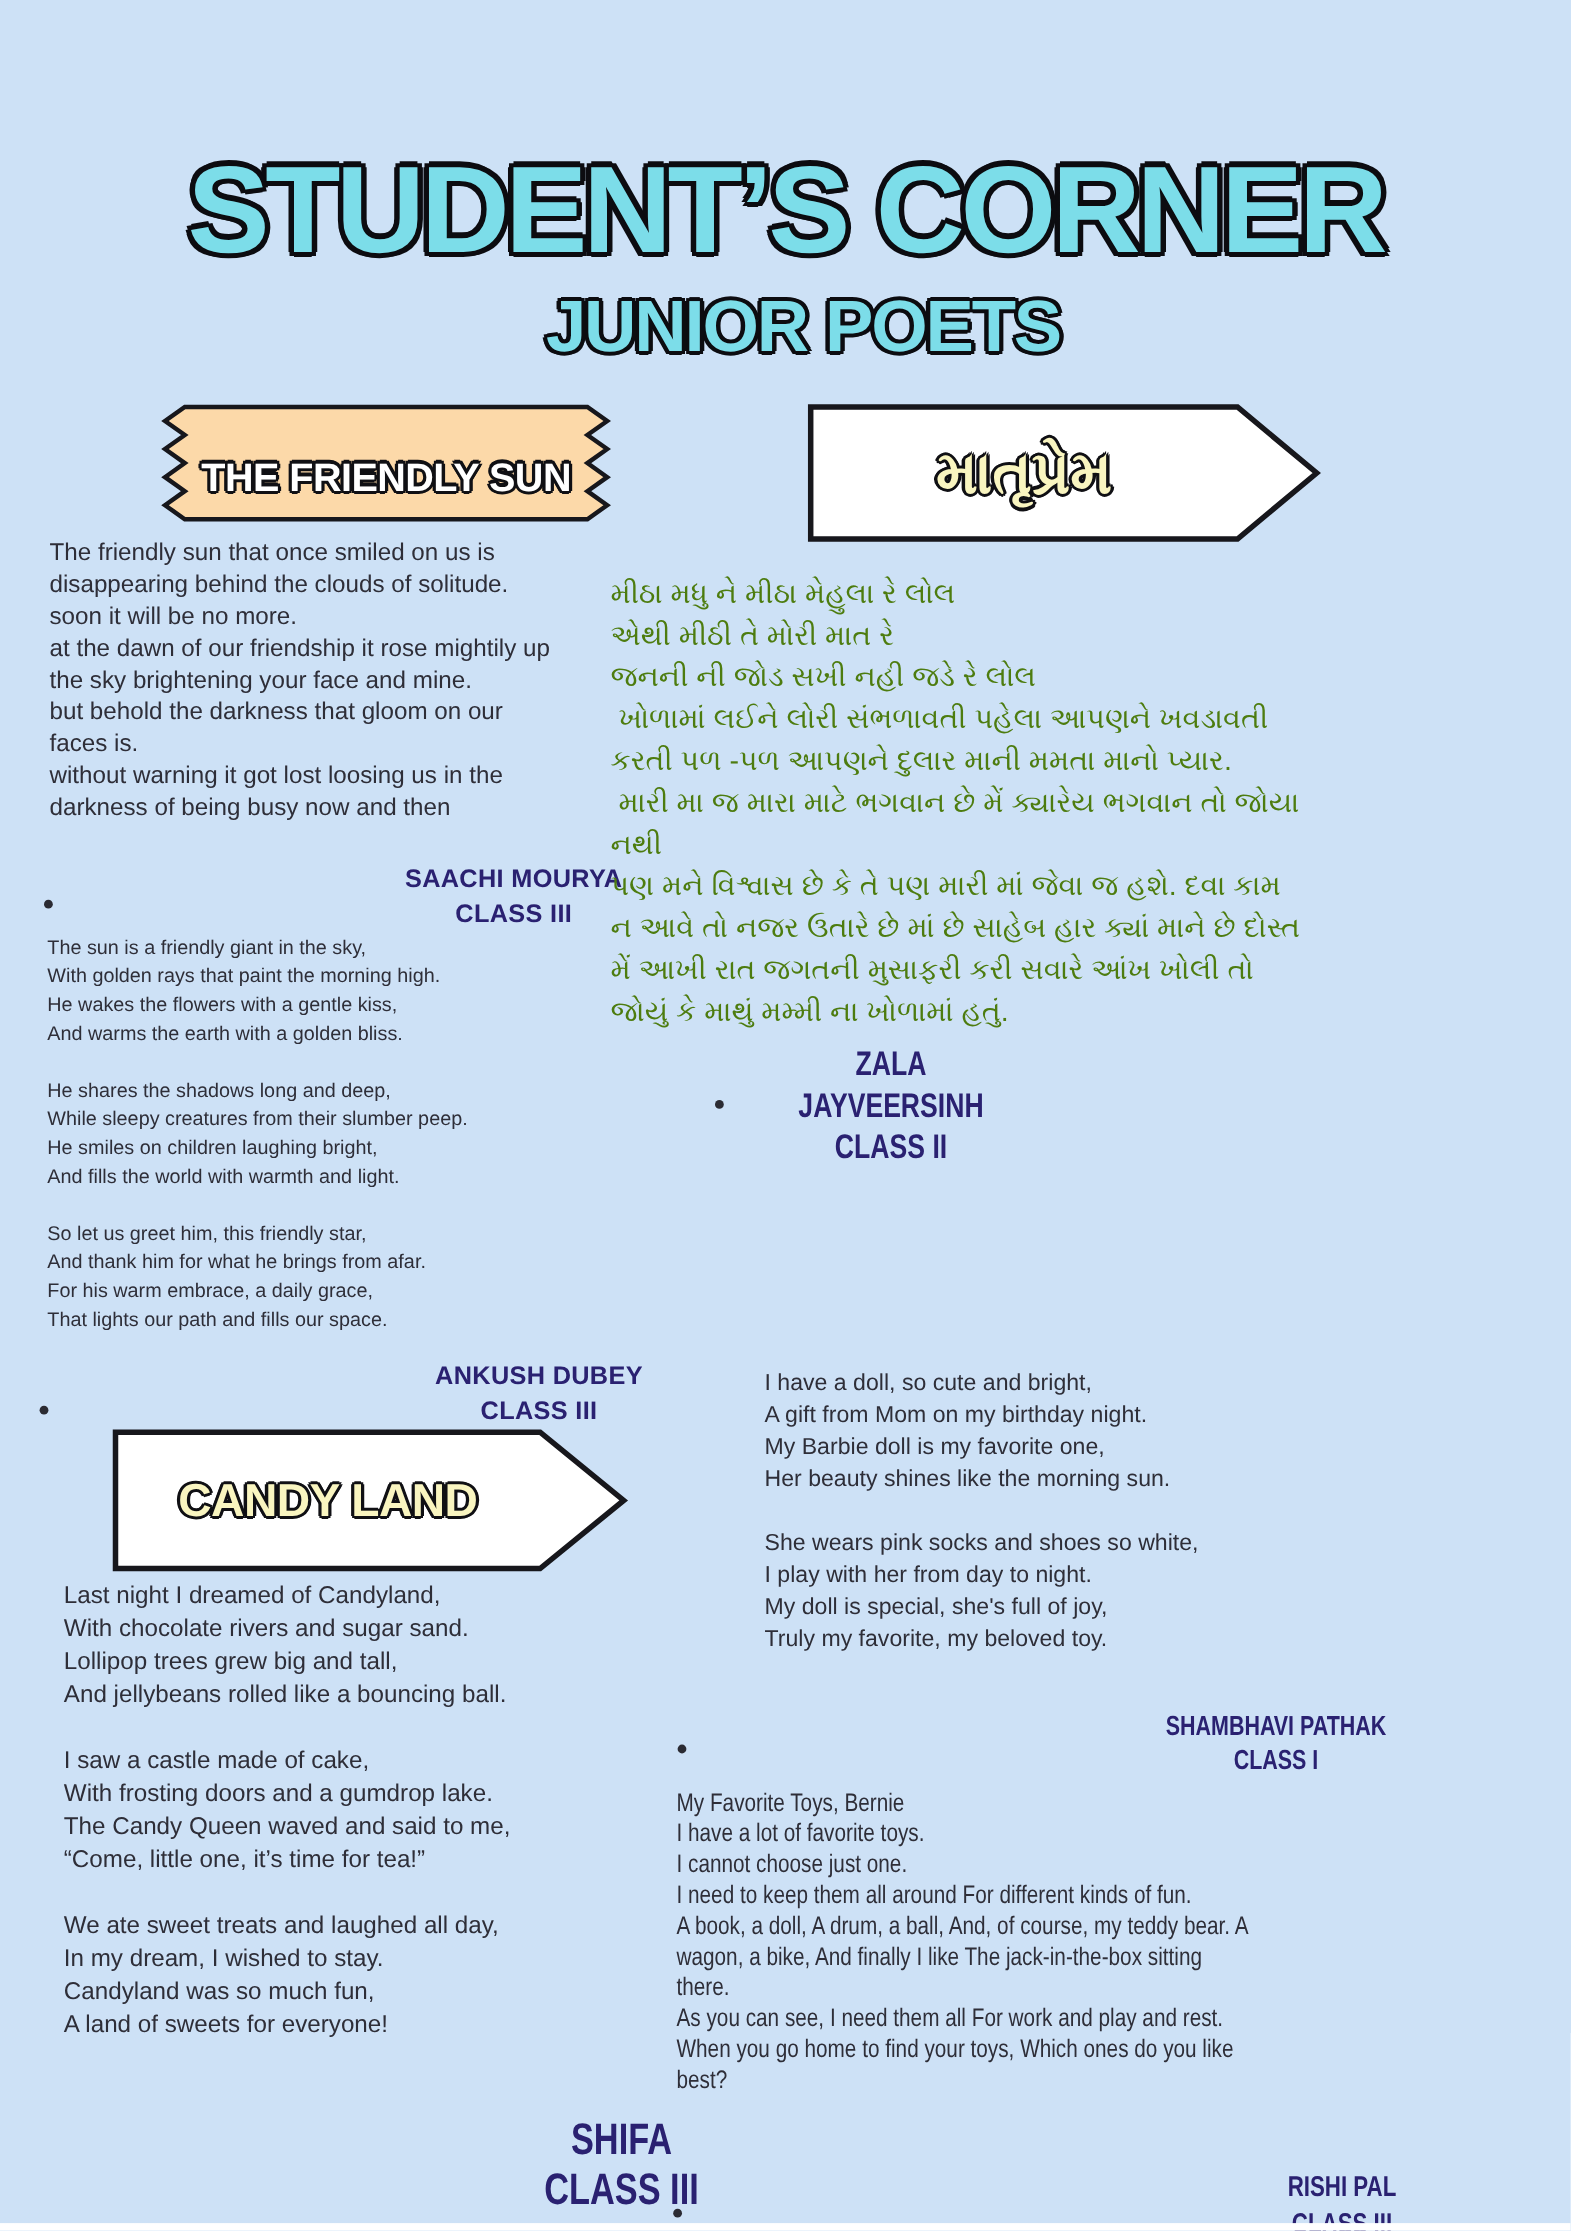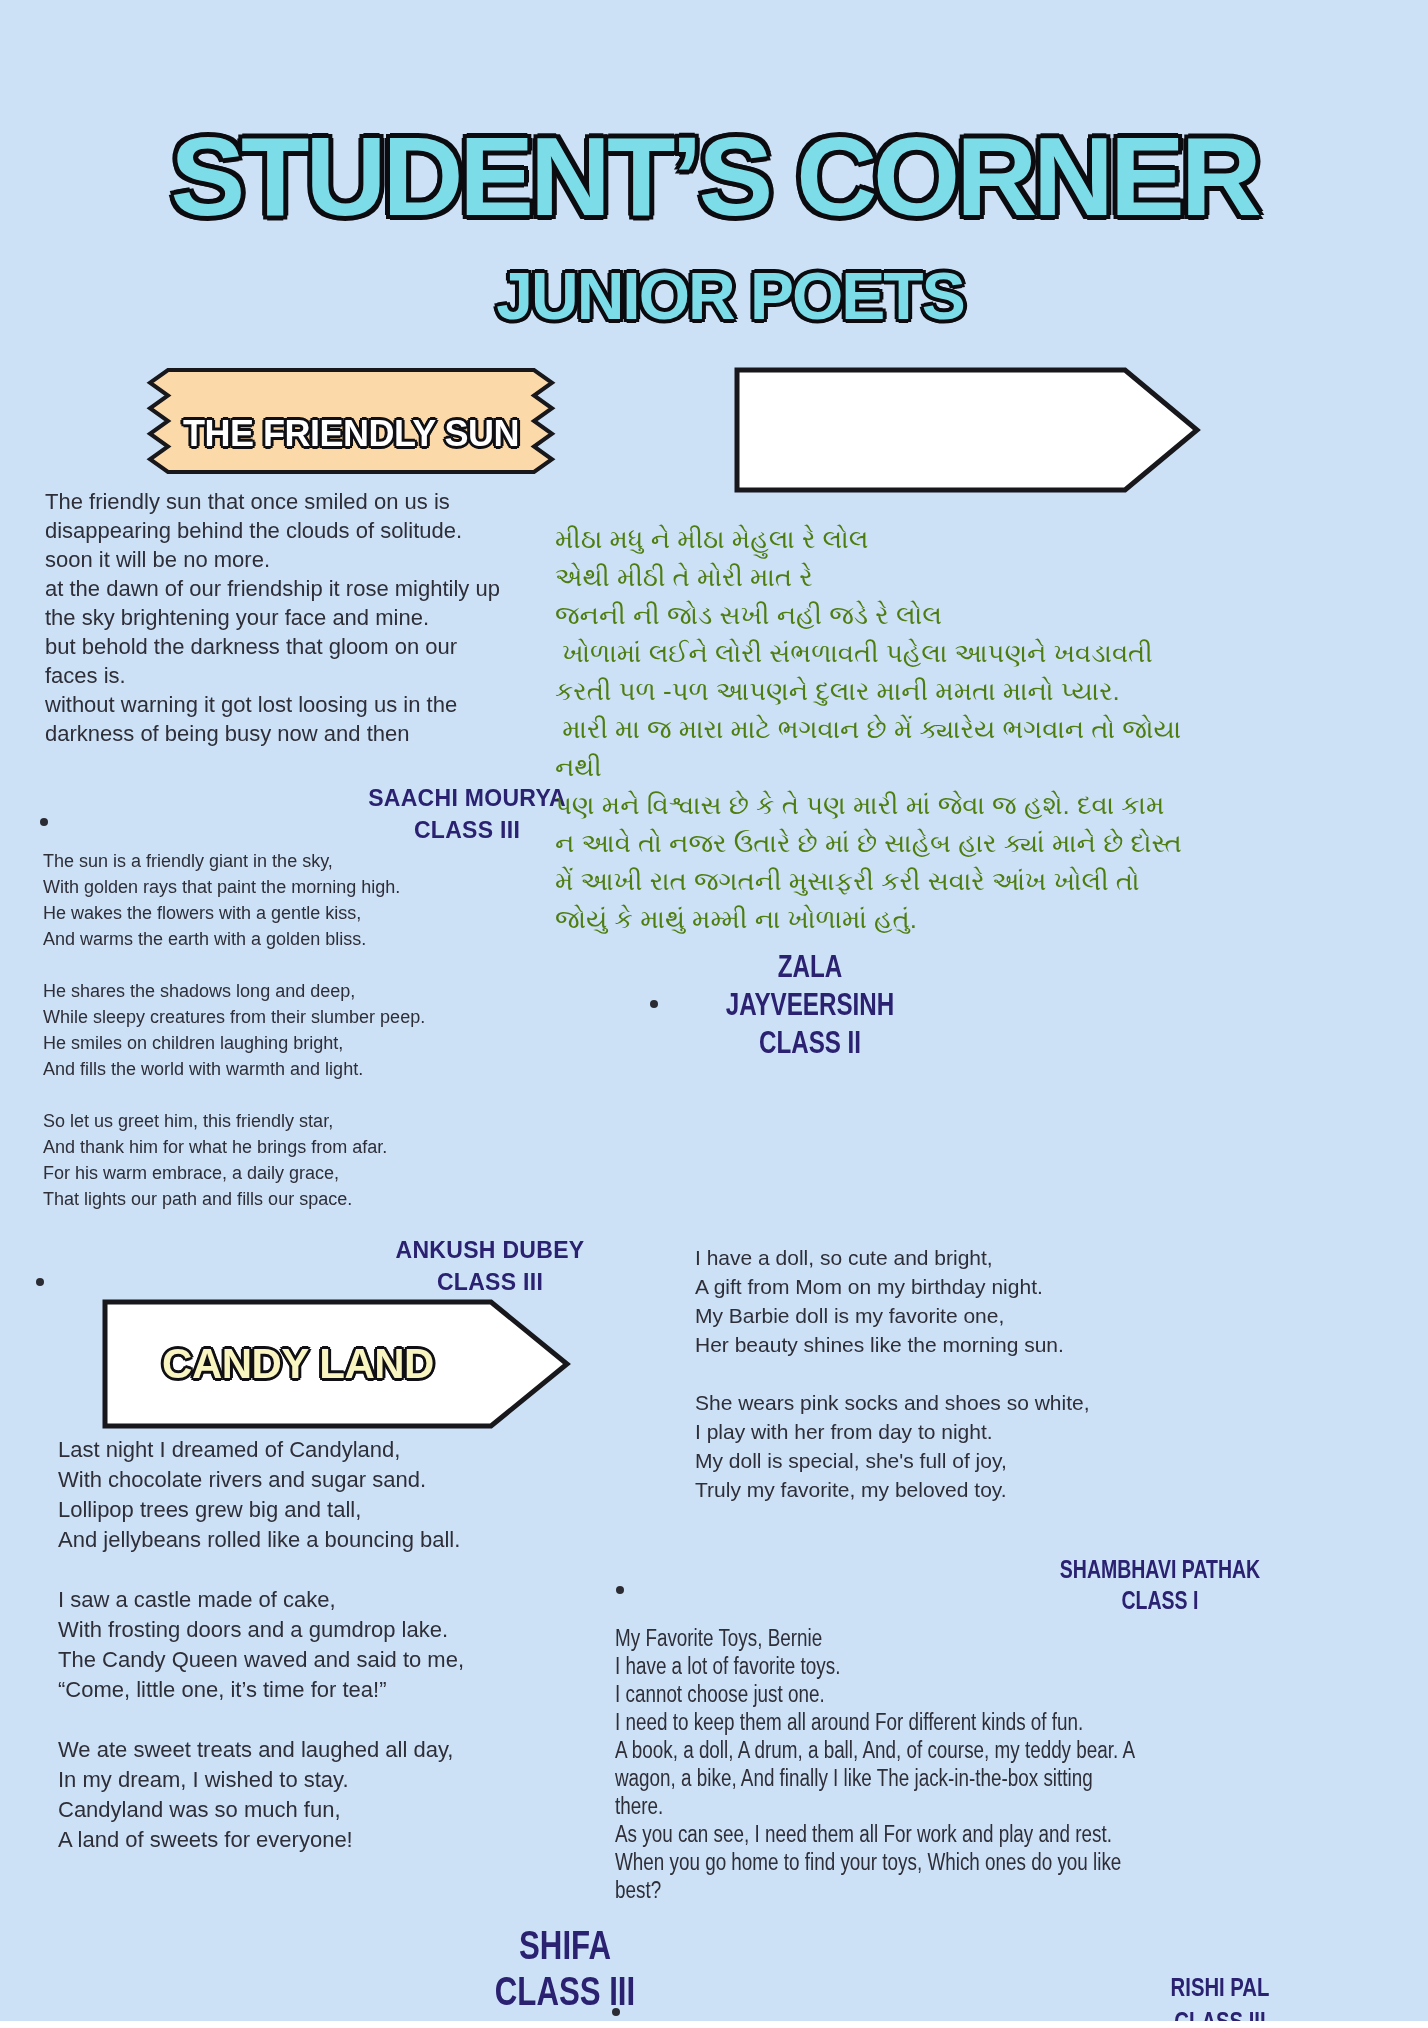--- a/index.html
+++ b/index.html
@@ -3,21 +3,21 @@
 <meta charset="utf-8">
 <style>
   html,body { margin:0; padding:0; }
   .page {
     position:relative; width:1428px; height:2028px;
     background:#cde1f6; overflow:hidden;
     font-family:"Liberation Sans", sans-serif;
   }
   
   .title {
-    position:absolute; left:0; top:112px; width:1428px;
+    position:absolute; left:0; top:126px; width:1428px;
     text-align:center; font-size:112px; font-weight:800; letter-spacing:-4px;
     color:#7cdde9;
     text-shadow: 5px 0 #0c0c10, -5px 0 #0c0c10, 0 5px #0c0c10, 0 -5px #0c0c10,
                  4px 4px #0c0c10, -4px 4px #0c0c10, 4px -4px #0c0c10, -4px -4px #0c0c10;
     white-space:nowrap;
   }
   .subtitle {
     position:absolute; left:0; top:258px; width:1428px;
     text-align:center; font-size:66px; font-weight:800; letter-spacing:-2px;
     color:#7cdde9;
@@ -104,20 +104,21 @@
 
   <div class="attr attr-cond" style="left:415px; top:1922px; width:300px; font-size:40px; line-height:46px; transform:scaleX(0.78);">
     <div>SHIFA</div>
     <div>CLASS III</div>
   </div>
 
   <div class="banner" style="left:733px; top:366px; width:470px; height:128px">
     <svg width="470" height="128" viewBox="0 0 470 128">
       <polygon points="4,4 392,4 464,64 392,124 4,124" fill="#ffffff" stroke="#17171c" stroke-width="5"></polygon>
     </svg>
+    <div class="lbl txt-yellow" style="left:4px; top:0; width:388px; height:128px; font-size:54px;">માતૃપ્રેમ</div>
   </div>
 
   <div class="poem poem-guj" style="left:555px; top:520px; width:850px"><div>મીઠા મધુ ને મીઠા મેહુલા રે લોલ</div><div>એથી મીઠી તે મોરી માત રે</div><div>જનની ની જોડ સખી નહી જડે રે લોલ</div><div> ખોળામાં લઈને લોરી સંભળાવતી પહેલા આપણને ખવડાવતી</div><div>કરતી પળ -પળ આપણને દુલાર માની મમતા માનો પ્યાર.</div><div> મારી મા જ મારા માટે ભગવાન છે મેં ક્યારેય ભગવાન તો જોયા</div><div>નથી</div><div>પણ મને વિશ્વાસ છે કે તે પણ મારી માં જેવા જ હશે. દવા કામ</div><div>ન આવે તો નજર ઉતારે છે માં છે સાહેબ હાર ક્યાં માને છે દોસ્ત</div><div>મેં આખી રાત જગતની મુસાફરી કરી સવારે આંખ ખોલી તો</div><div>જોયું કે માથું મમ્મી ના ખોળામાં હતું.</div></div>
 
   <div class="attr attr-cond" style="left:660px; top:948px; width:300px; font-size:31px; line-height:38px; transform:scaleX(0.78);">
     <div>ZALA JAYVEERSINH</div>
     <div>CLASS II</div>
   </div>
   <span class="dot" style="left:650px; top:1000px">.</span>
 

